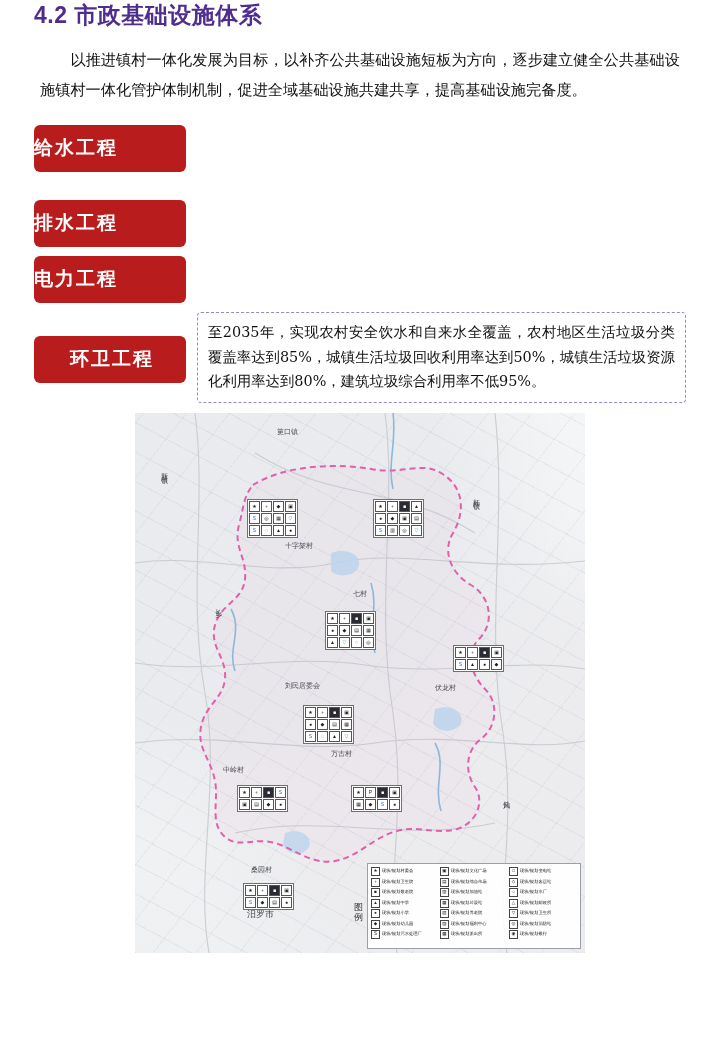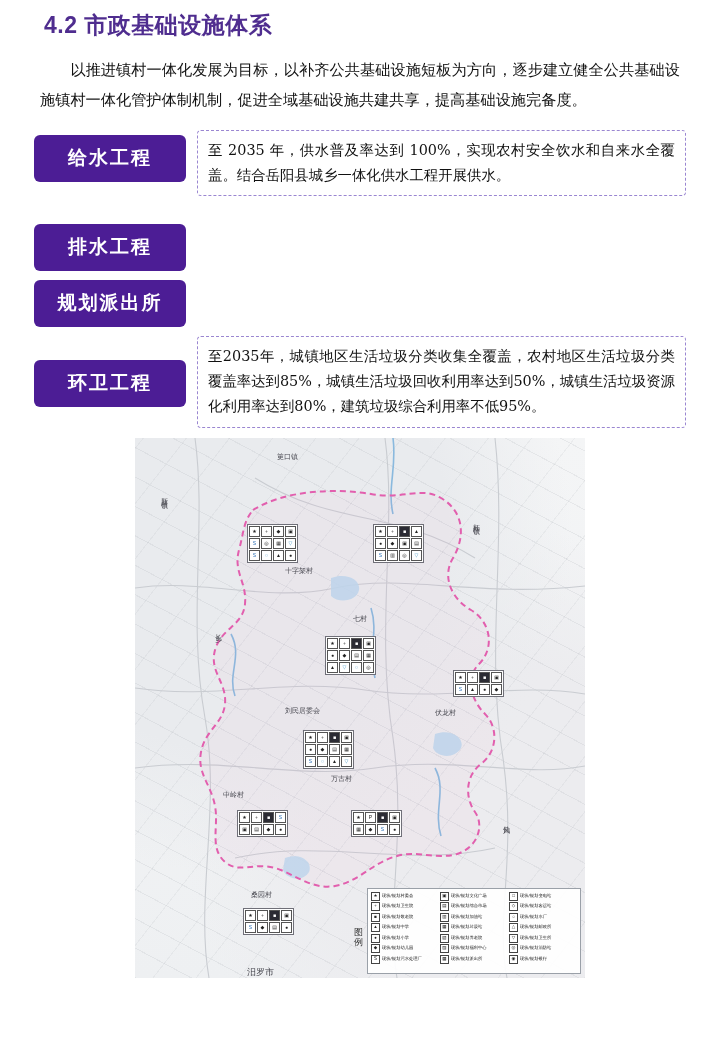--- a/index.html
+++ b/index.html
@@ -18,21 +18,21 @@
   .page {
     width: 720px;
     height: 1040px;
     position: relative;
     box-sizing: border-box;
     padding: 0 34px;
   }
 
   
   .section-title {
-    margin: 10px;
+    margin: 0;
     font-size: 23px;
     font-weight: bold;
     color: #4f2d8f;
     letter-spacing: 0.5px;
   }
 
   
   .intro {
     margin: 14px 6px 0 6px;
     font-size: 15.2px;
@@ -47,26 +47,26 @@
   .rows {
     margin-top: 14px;
   }
   .row {
     display: flex;
     align-items: flex-start;
     margin-bottom: 9px;
   }
   .tag {
     flex: 0 0 152px;
-    background: #4c1d95;
+    background: #b91c1c;
     color: #ffffff;
     font-size: 19px;
     font-weight: bold;
     letter-spacing: 2px;
-    text-align: center;
+    text-align: left;
     border-radius: 6px;
     padding: 10px 0 11px 0;
     box-sizing: border-box;
     margin-right: 11px;
   }
   .desc {
     flex: 1 1 auto;
     border: 1px dashed #9a86d1;
     border-radius: 4px;
     background: #ffffff;
@@ -75,21 +75,21 @@
     font-size: 14.4px;
     line-height: 1.72;
     color: #111;
     text-align: justify;
     font-family: "DejaVu Serif", "Liberation Serif", serif;
     min-height: 44px;
   }
   .row.r1 .tag { margin-top: 5px; }
   .row.r2 .tag { margin-top: 19px; }
   .row.r3 .tag { margin-top: 0px; }
-  .row.r4 .tag { margin-top: 24px; }
+  .row.r4 .tag { margin-top: 24px; padding-left: 36px; }
 
   
   .map-wrap {
     position: relative;
     margin: 10px auto 0 auto;
     width: 450px;
     height: 540px;
     background: #f2f3f5;
     overflow: hidden;
   }
@@ -188,34 +188,33 @@
 <div class="page">
 
   <h2 class="section-title">4.2 市政基础设施体系</h2>
 
   <p class="intro">以推进镇村一体化发展为目标，以补齐公共基础设施短板为方向，逐步建立健全公共基础设施镇村一体化管护体制机制，促进全域基础设施共建共享，提高基础设施完备度。</p>
 
   <div class="rows">
 
     <div class="row r1">
       <div class="tag">给水工程</div>
-      <div class="desc">至 2035 年，供水普及率达到 100%，实现农村安全饮水和自来水全覆盖。结合岳阳县城乡一体化供水工程开展供水。</div>
     </div>
 
     <div class="row r2">
       <div class="tag">排水工程</div>
     </div>
 
     <div class="row r3">
-      <div class="tag">规划派出所</div>
+      <div class="tag">电力工程</div>
     </div>
 
     <div class="row r4">
       <div class="tag">环卫工程</div>
-      <div class="desc">至2035年，城镇地区生活垃圾分类收集全覆盖，农村地区生活垃圾分类覆盖率达到85%，城镇生活垃圾回收利用率达到50%，城镇生活垃圾资源化利用率达到80%，建筑垃圾综合利用率不低95%。</div>
+      <div class="desc">至2035年，实现农村安全饮水和自来水全覆盖，农村地区生活垃圾分类覆盖率达到85%，城镇生活垃圾回收利用率达到50%，城镇生活垃圾资源化利用率达到80%，建筑垃圾综合利用率不低95%。</div>
     </div>
 
   </div>
 
   <div class="map-wrap">
     <div class="map-bg"></div>
 
     <svg class="map-svg" viewBox="0 0 450 540">
 
       <g stroke="#c9ccd1" stroke-width="1.1" fill="none">
@@ -258,21 +257,21 @@
     <div class="place v" style="left:336px; top:80px;">柘林镇</div>
     <div class="place v" style="left:78px; top:190px;">长乡</div>
     <div class="place" style="left:150px; top:128px;">十字架村</div>
     <div class="place" style="left:218px; top:176px;">七村</div>
     <div class="place" style="left:150px; top:268px;">刘民居委会</div>
     <div class="place" style="left:300px; top:270px;">伏龙村</div>
     <div class="place" style="left:196px; top:336px;">万古村</div>
     <div class="place" style="left:88px; top:352px;">中岭村</div>
     <div class="place v" style="left:366px; top:382px;">仙风</div>
     <div class="place" style="left:116px; top:452px;">桑园村</div>
-    <div class="place big" style="left:112px; top:528px;">汨罗市</div>
+    <div class="place big" style="left:112px; top:495px;">汨罗市</div>
 
     <div class="cluster" style="left:112px; top:86px;">
       <div class="crow">
           <span class="cell">★</span>
           <span class="cell">＋</span>
           <span class="cell">◆</span>
           <span class="cell">▣</span>
         </div>
       <div class="crow">
           <span class="cell blue">S</span>

